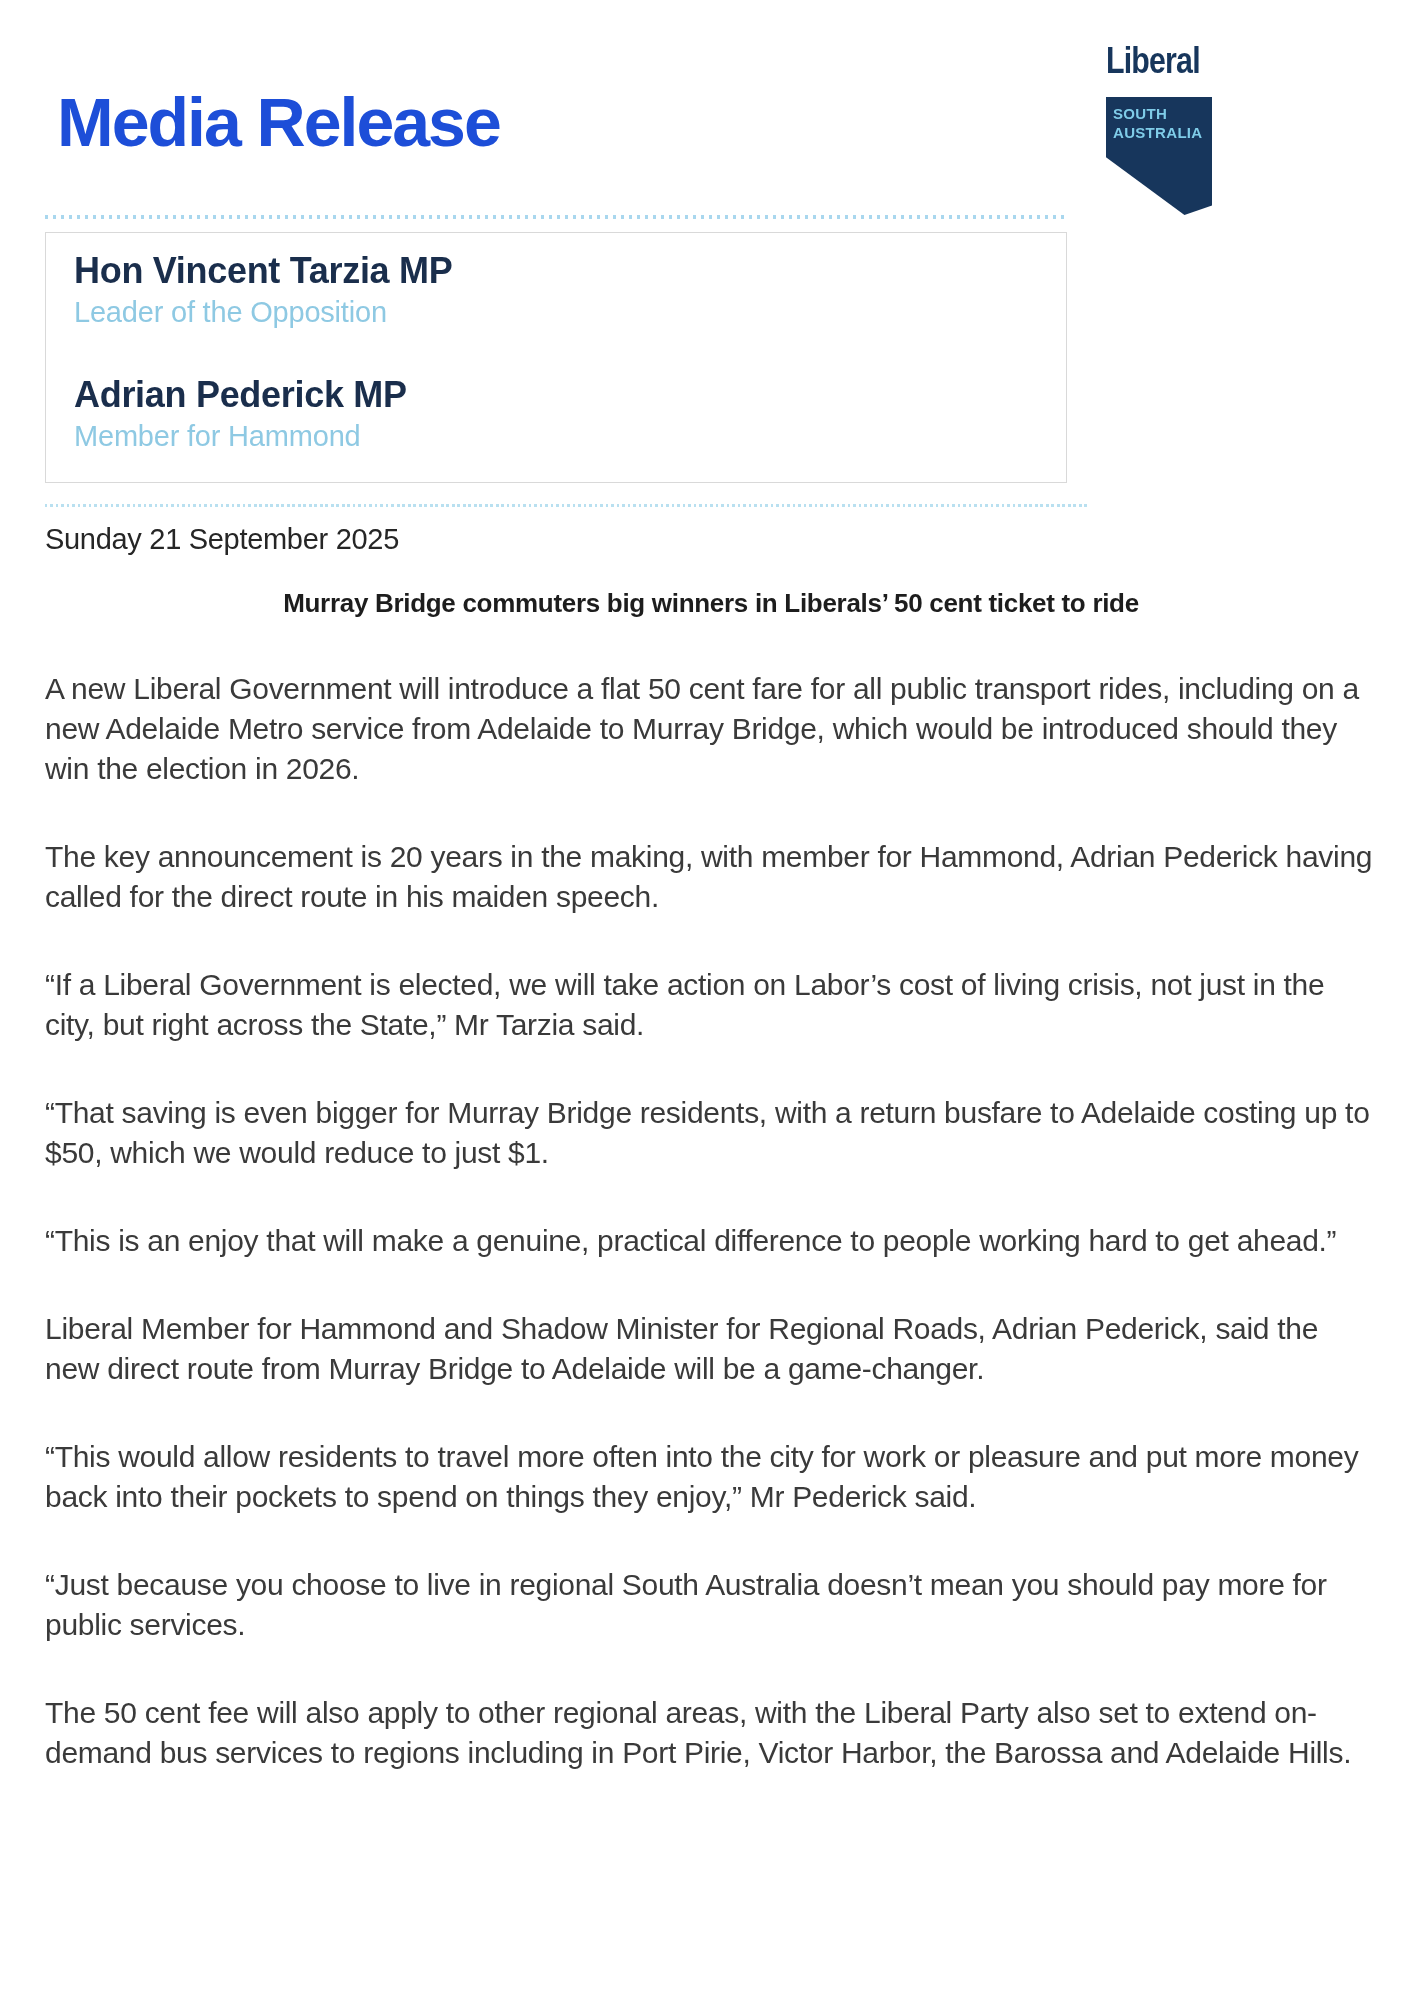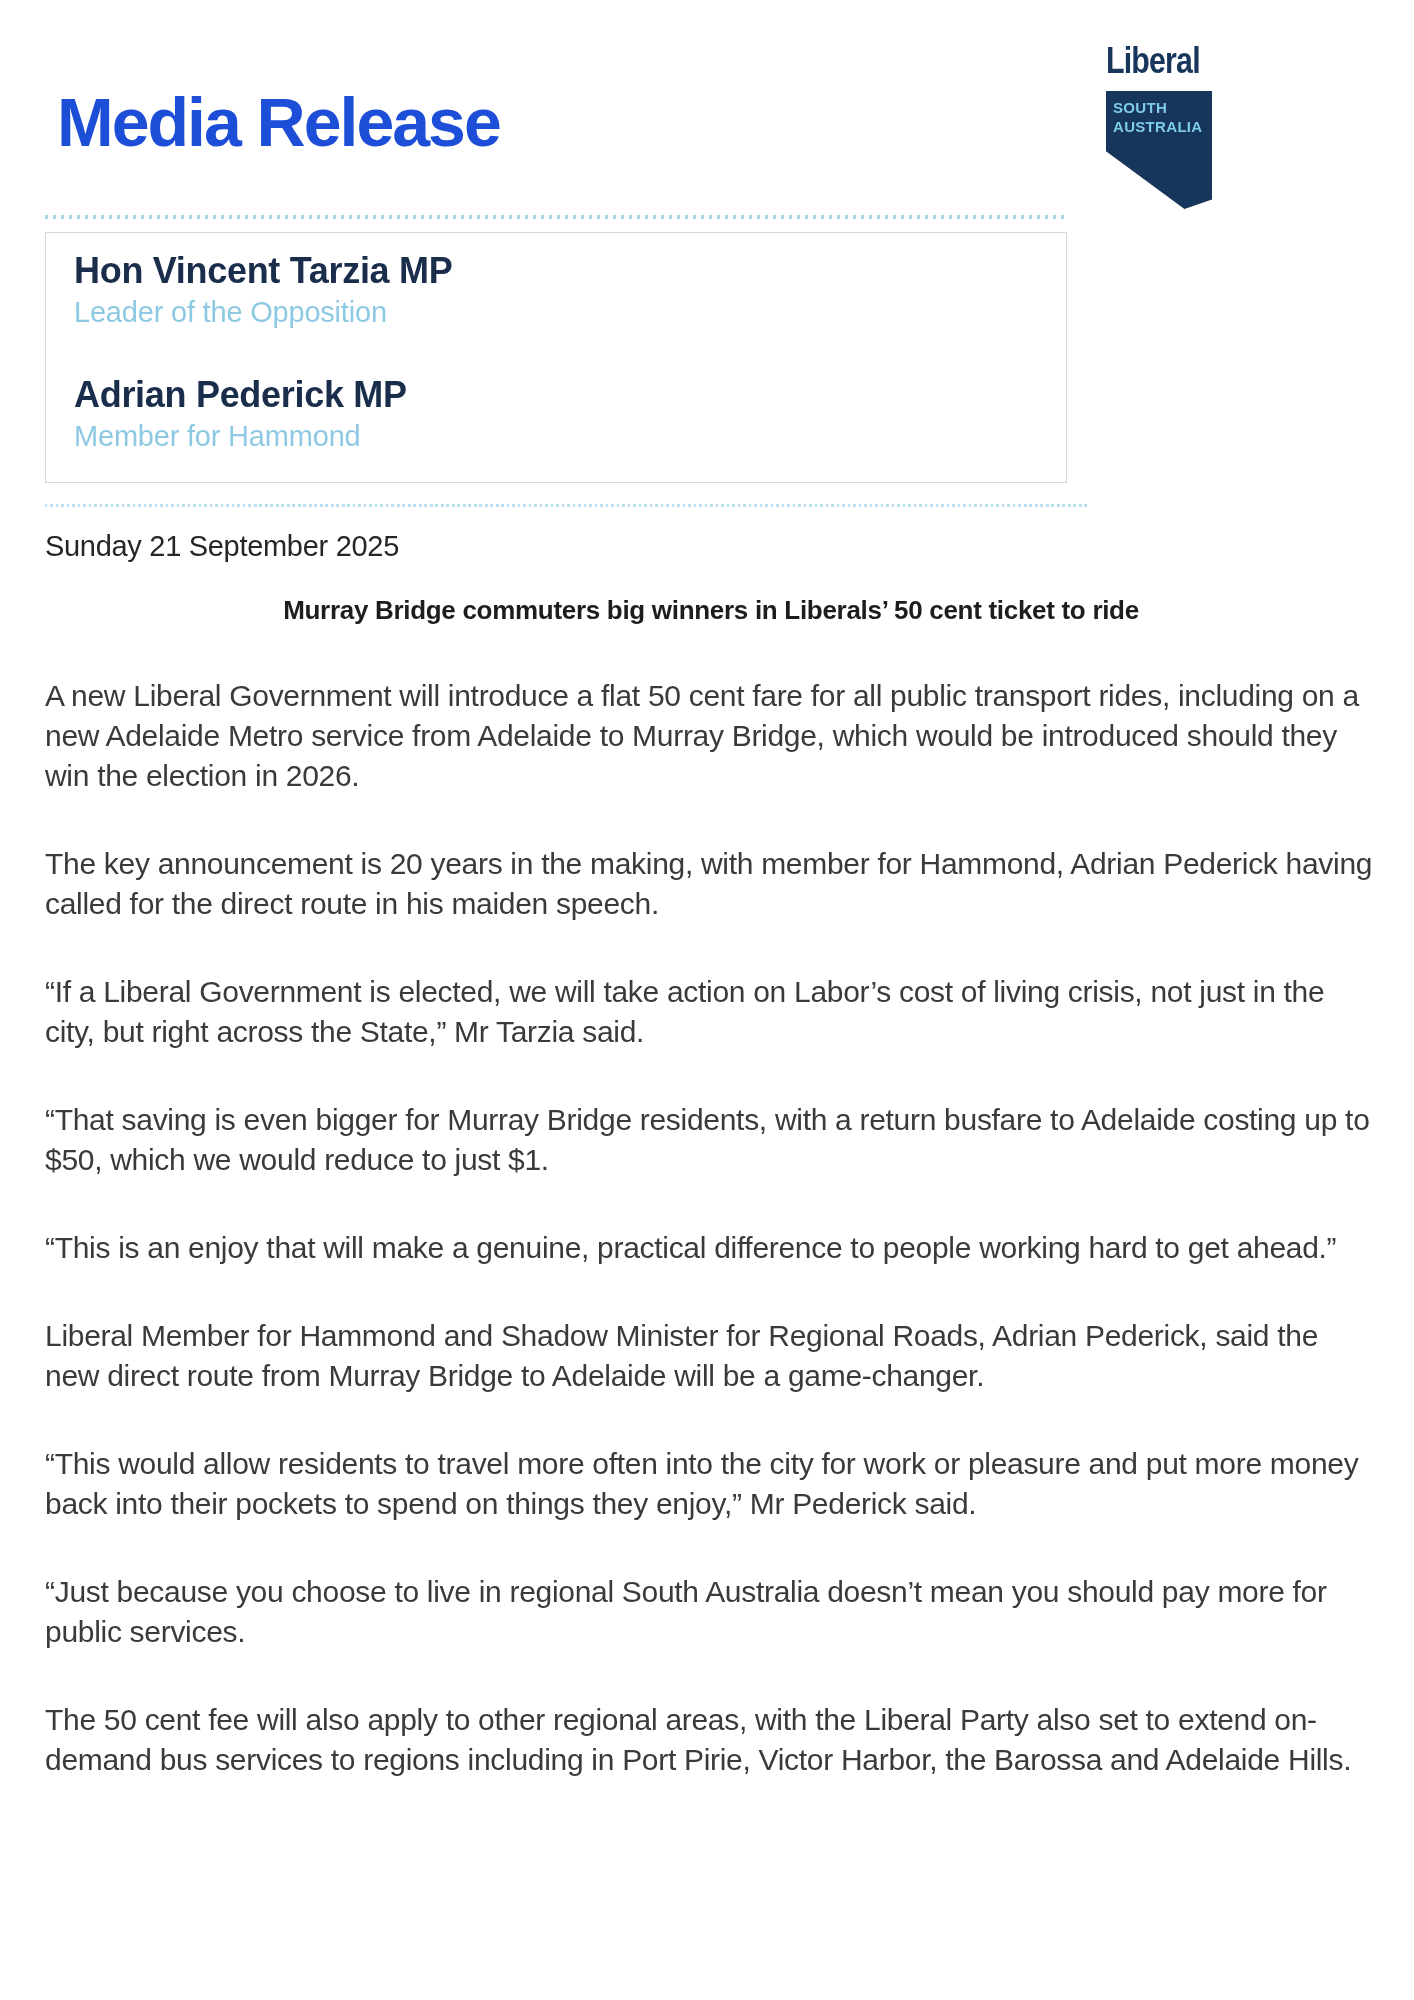--- a/index.html
+++ b/index.html
@@ -33,21 +33,21 @@
     font-size:37px;
     font-weight:700;
     letter-spacing:-1px;
     color:#17365c;
     line-height:1;
     transform:scaleX(0.82);
     transform-origin:left center;
     white-space:nowrap;
   }
   .sa-shape {
-    margin-top:12px;
+    margin-top:18px;
     width:106px;
     height:118px;
     background:#17365c;
     clip-path:polygon(0% 0%, 100% 0%, 100% 92%, 74% 100%, 0% 51%);
     padding:7px 0 0 7px;
   }
   .sa-shape .region-line {
     display:block;
     font-size:15.5px;
     font-weight:700;
@@ -89,21 +89,21 @@
   }
   .contact-role {
     margin-top:6px;
     font-size:29px;
     font-weight:400;
     color:#8ec9e3;
     line-height:34px;
     letter-spacing:-0.2px;
   }
   .date-line {
-    margin-top:21px;
+    margin-top:14px;
     font-size:29px;
     color:#262626;
     line-height:36px;
     letter-spacing:-0.3px;
   }
   .headline {
     margin:22px auto 0 auto;
     max-width:1250px;
     text-align:center;
     font-size:26px;

